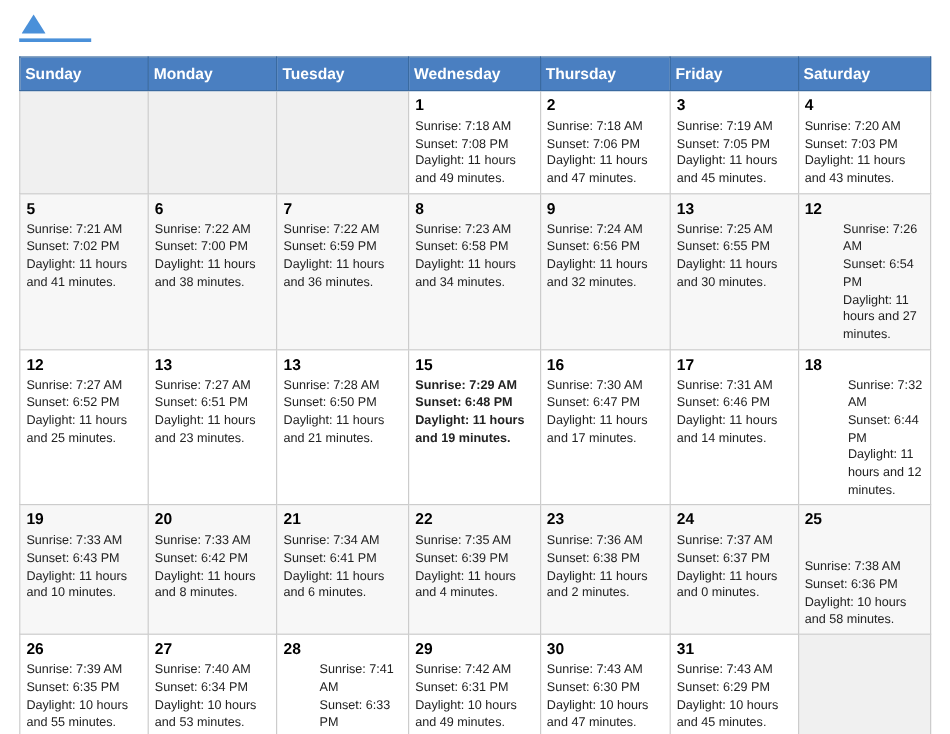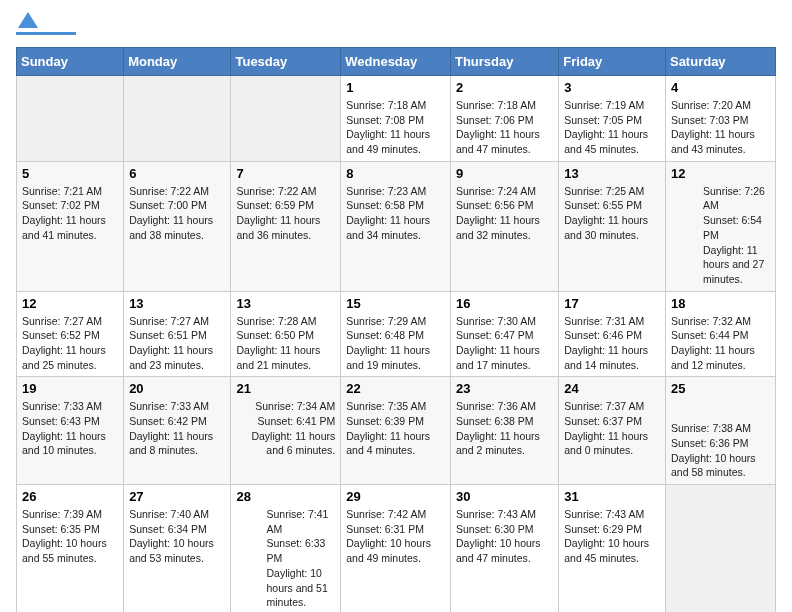--- a/index.html
+++ b/index.html
@@ -210,59 +210,59 @@
 Daylight: 11 hours and 23 minutes.</div>
         </td>
         <td>
           <span class="day-num">13</span>
           <div class="day-info" style="white-space: pre-line;">Sunrise: 7:28 AM
 Sunset: 6:50 PM
 Daylight: 11 hours and 21 minutes.</div>
         </td>
         <td>
           <span class="day-num">15</span>
-          <div class="day-info" style="white-space: pre-line;">Sunrise: 7:29 AM
+          <div class="day-info" style="white-space: pre-line; font-weight: bold;">Sunrise: 7:29 AM
 Sunset: 6:48 PM
 Daylight: 11 hours and 19 minutes.</div>
         </td>
         <td>
           <span class="day-num">16</span>
           <div class="day-info" style="white-space: pre-line;">Sunrise: 7:30 AM
 Sunset: 6:47 PM
 Daylight: 11 hours and 17 minutes.</div>
         </td>
         <td>
           <span class="day-num">17</span>
           <div class="day-info" style="white-space: pre-line;">Sunrise: 7:31 AM
 Sunset: 6:46 PM
 Daylight: 11 hours and 14 minutes.</div>
         </td>
         <td>
           <span class="day-num">18</span>
-          <div class="day-info" style="white-space: pre-line;">Sunrise: 7:32 AM
+          <div class="day-info" style="white-space: pre-line; margin-left: 36px;">Sunrise: 7:32 AM
 Sunset: 6:44 PM
 Daylight: 11 hours and 12 minutes.</div>
         </td>
       </tr>
       <tr>
         <td>
           <span class="day-num">19</span>
           <div class="day-info" style="white-space: pre-line;">Sunrise: 7:33 AM
 Sunset: 6:43 PM
 Daylight: 11 hours and 10 minutes.</div>
         </td>
         <td>
           <span class="day-num">20</span>
           <div class="day-info" style="white-space: pre-line;">Sunrise: 7:33 AM
 Sunset: 6:42 PM
 Daylight: 11 hours and 8 minutes.</div>
         </td>
         <td>
           <span class="day-num">21</span>
-          <div class="day-info" style="white-space: pre-line; text-align: right;">Sunrise: 7:34 AM
+          <div class="day-info" style="white-space: pre-line;">Sunrise: 7:34 AM
 Sunset: 6:41 PM
 Daylight: 11 hours and 6 minutes.</div>
         </td>
         <td>
           <span class="day-num">22</span>
           <div class="day-info" style="white-space: pre-line;">Sunrise: 7:35 AM
 Sunset: 6:39 PM
 Daylight: 11 hours and 4 minutes.</div>
         </td>
         <td>

